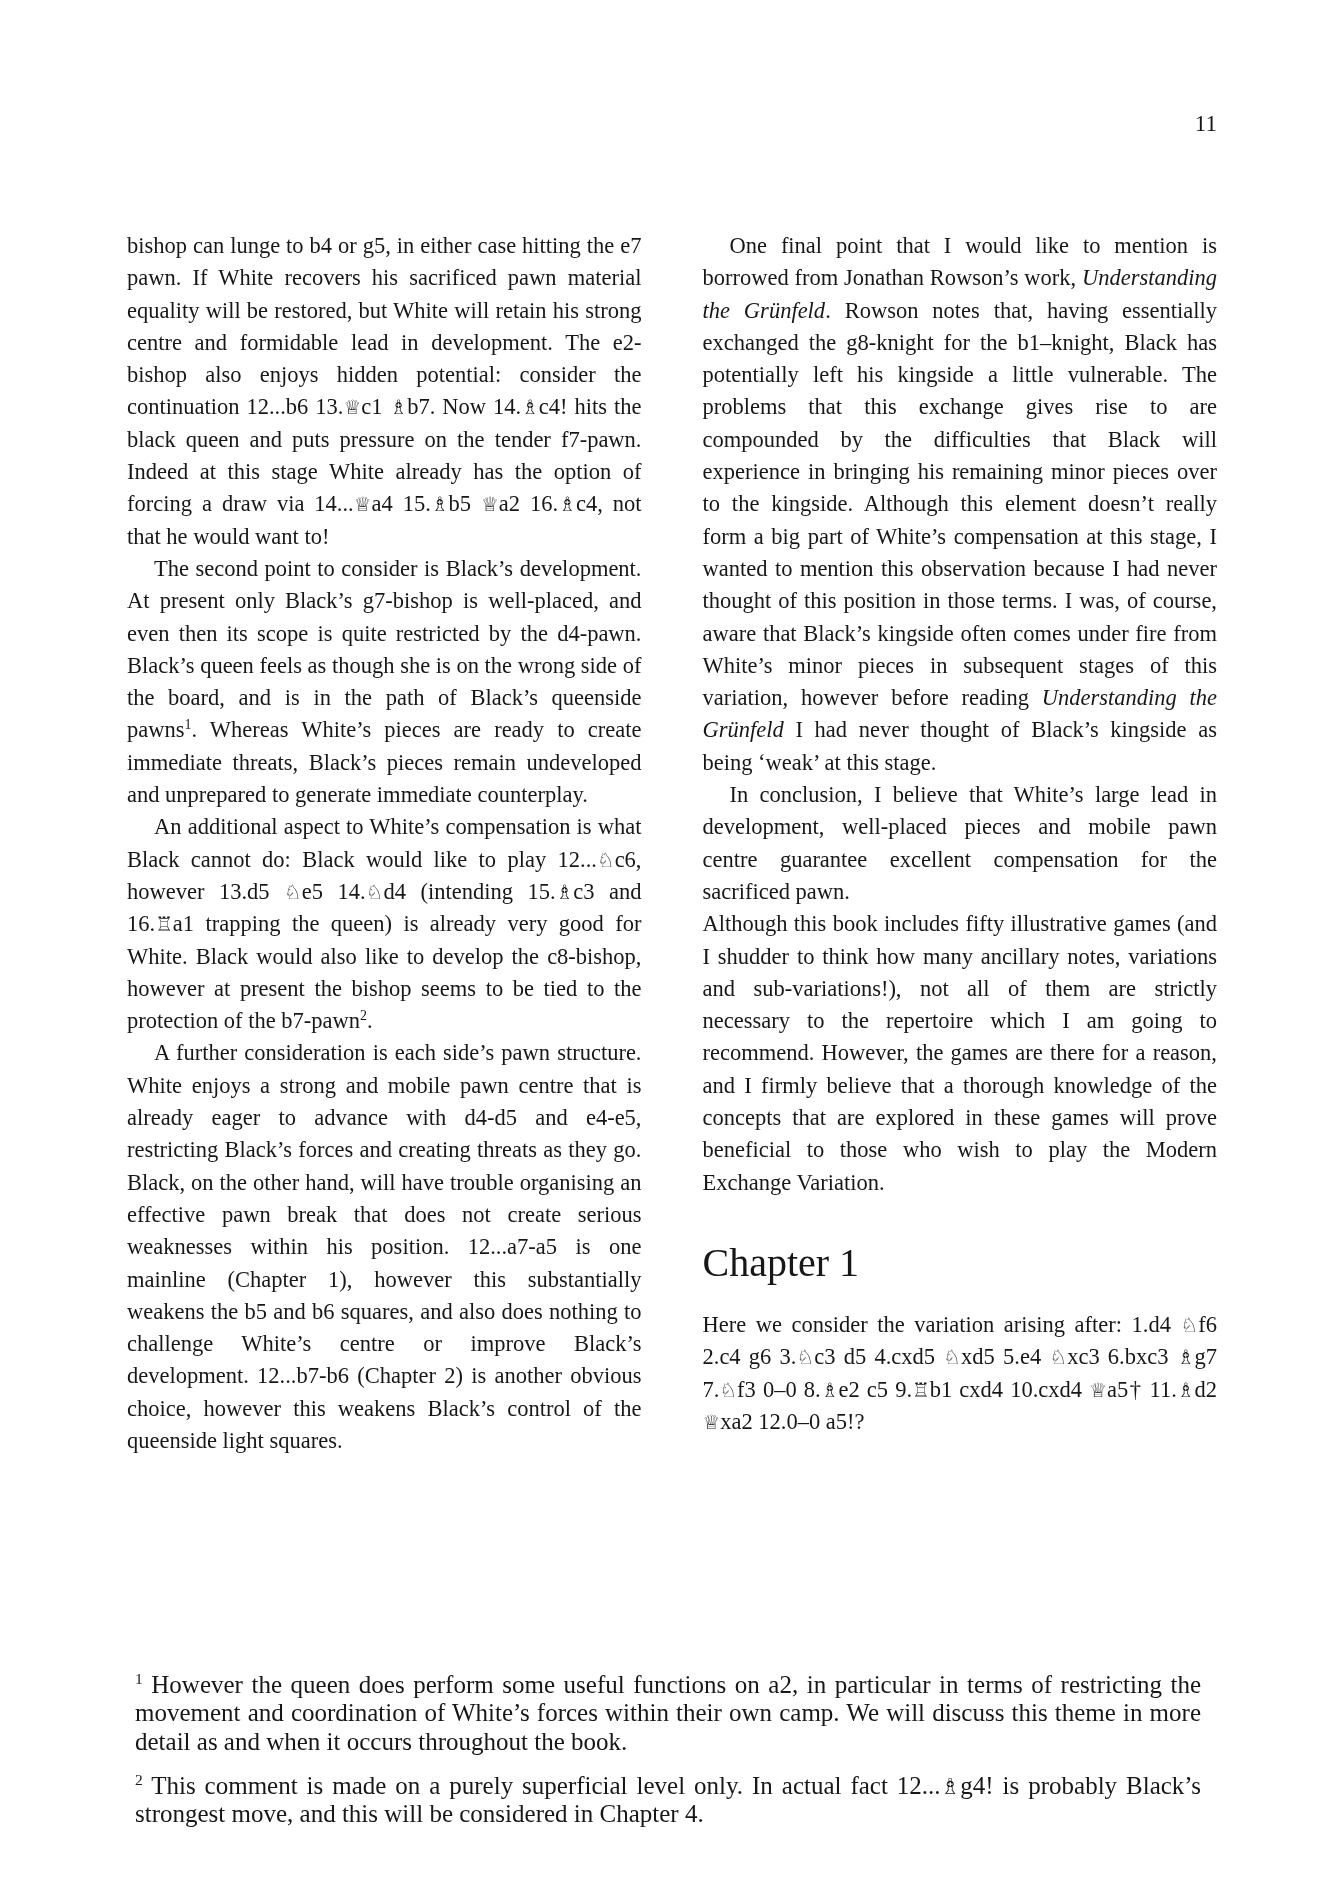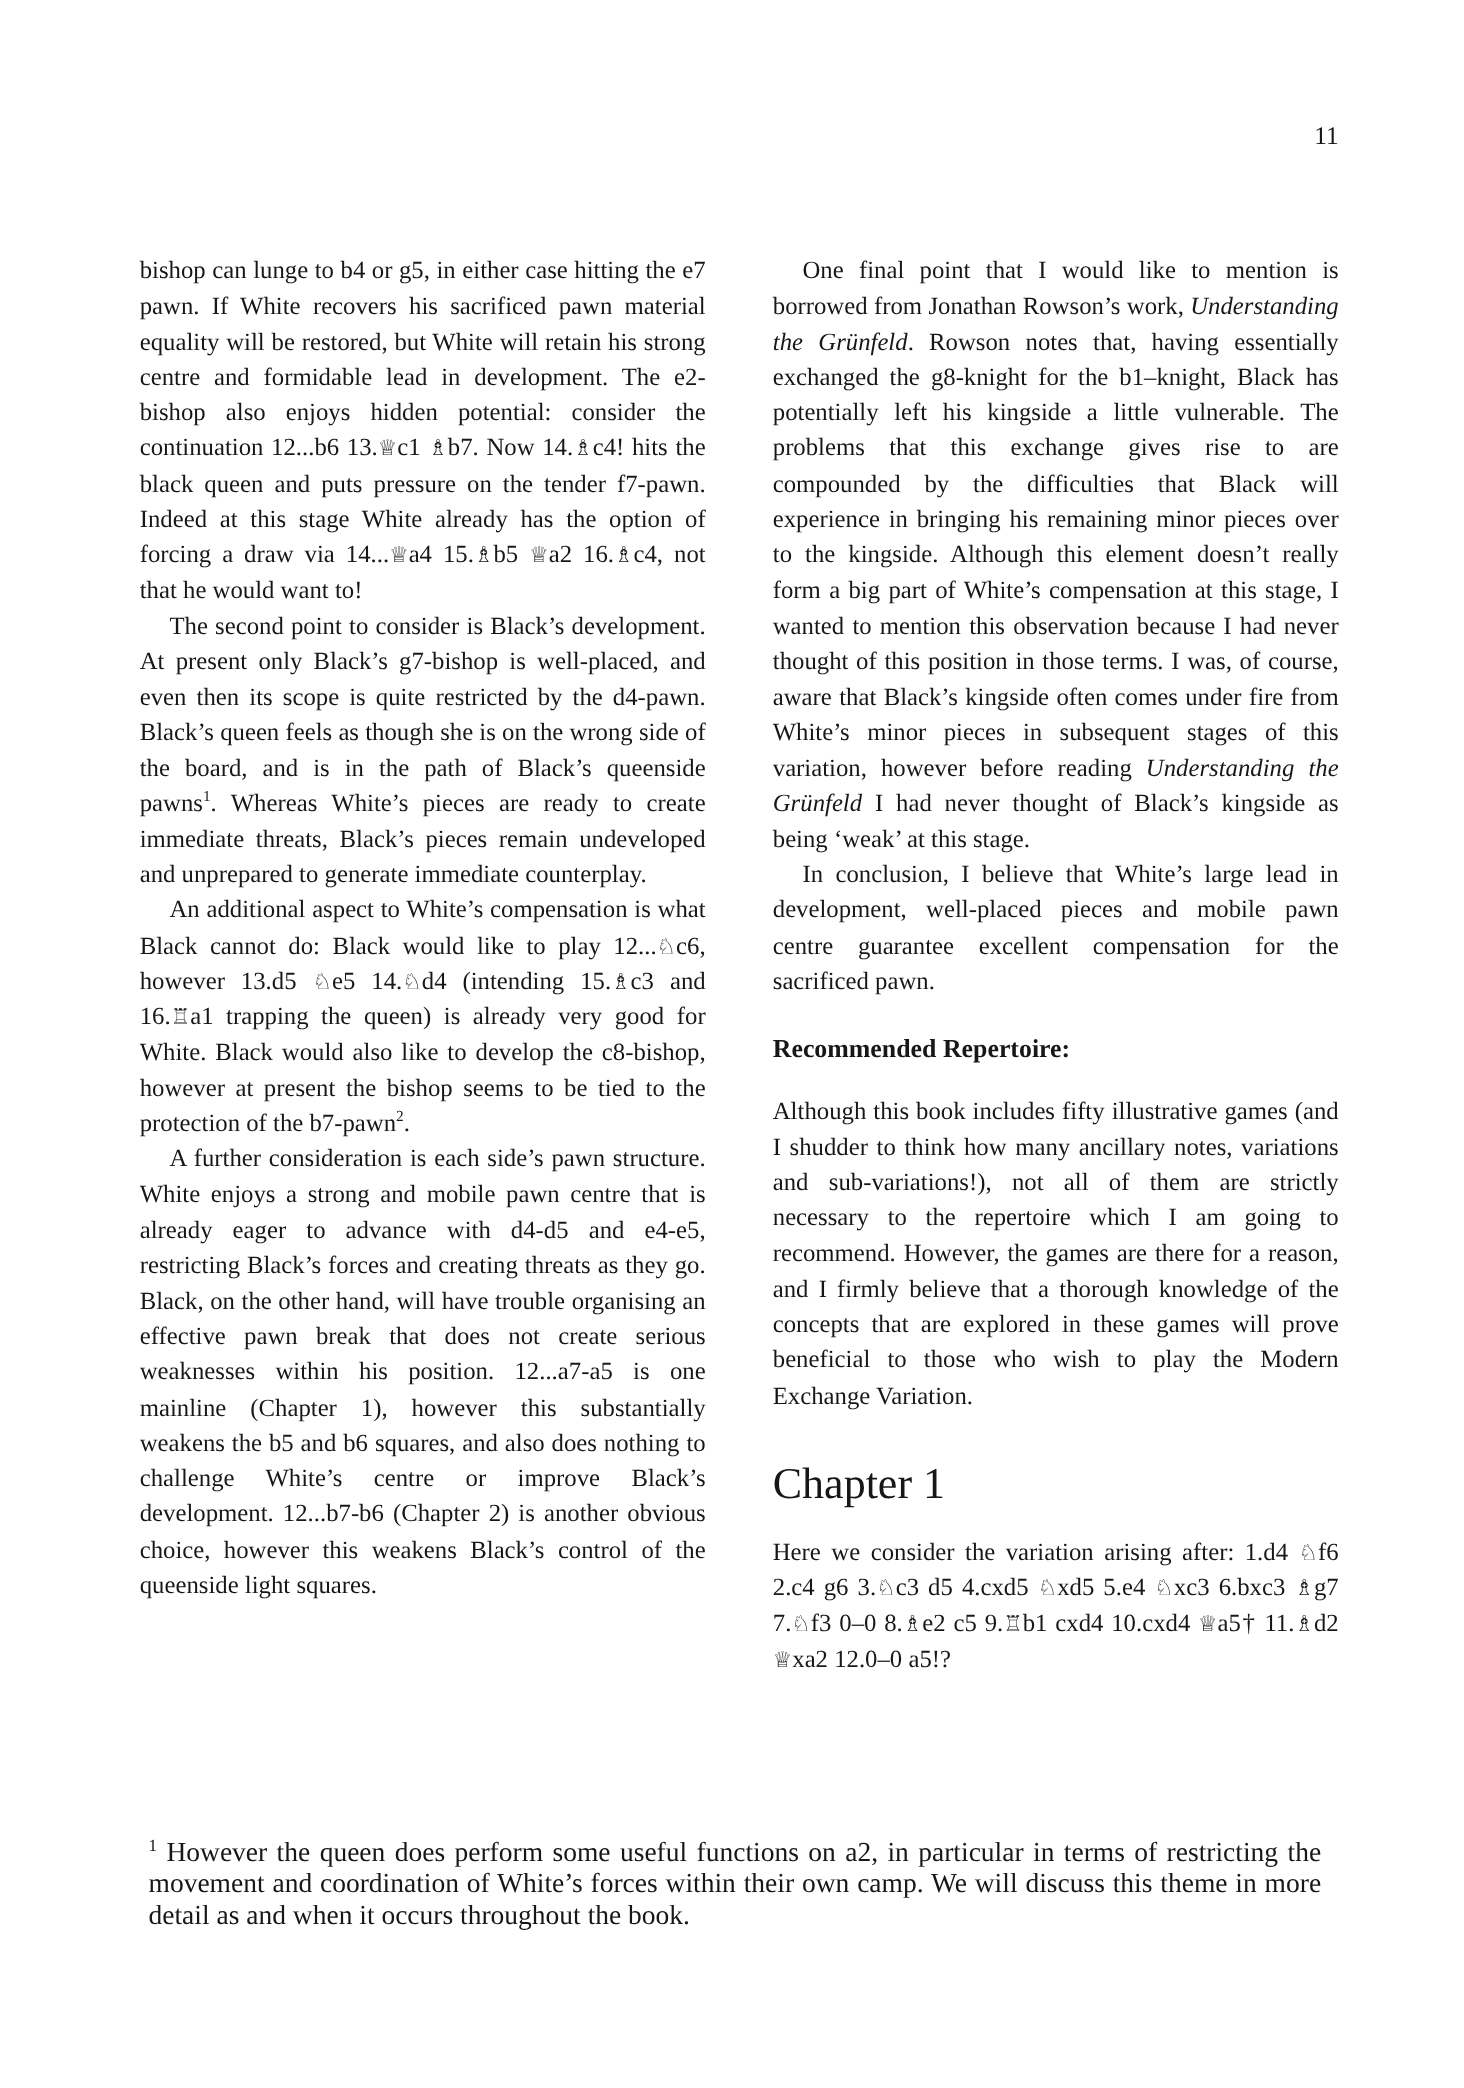--- a/index.html
+++ b/index.html
@@ -93,25 +93,25 @@
     <div class="col">
       <p>bishop can lunge to b4 or g5, in either case hitting the e7 pawn. If White recovers his sacrificed pawn material equality will be restored, but White will retain his strong centre and formidable lead in development. The e2-bishop also enjoys hidden potential: consider the continuation 12...b6 13.<span class="fig">♕</span>c1 <span class="fig">♗</span>b7. Now 14.<span class="fig">♗</span>c4! hits the black queen and puts pressure on the tender f7-pawn. Indeed at this stage White already has the option of forcing a draw via 14...<span class="fig">♕</span>a4 15.<span class="fig">♗</span>b5 <span class="fig">♕</span>a2 16.<span class="fig">♗</span>c4, not that he would want to!</p>
       <p class="indent">The second point to consider is Black’s development. At present only Black’s g7-bishop is well-placed, and even then its scope is quite restricted by the d4-pawn. Black’s queen feels as though she is on the wrong side of the board, and is in the path of Black’s queenside pawns<sup>1</sup>. Whereas White’s pieces are ready to create immediate threats, Black’s pieces remain undeveloped and unprepared to generate immediate counterplay.</p>
       <p class="indent">An additional aspect to White’s compensation is what Black cannot do: Black would like to play 12...<span class="fig">♘</span>c6, however 13.d5 <span class="fig">♘</span>e5 14.<span class="fig">♘</span>d4 (intending 15.<span class="fig">♗</span>c3 and 16.<span class="fig">♖</span>a1 trapping the queen) is already very good for White. Black would also like to develop the c8-bishop, however at present the bishop seems to be tied to the protection of the b7-pawn<sup>2</sup>.</p>
       <p class="indent">A further consideration is each side’s pawn structure. White enjoys a strong and mobile pawn centre that is already eager to advance with d4-d5 and e4-e5, restricting Black’s forces and creating threats as they go. Black, on the other hand, will have trouble organising an effective pawn break that does not create serious weaknesses within his position. 12...a7-a5 is one mainline (Chapter 1), however this substantially weakens the b5 and b6 squares, and also does nothing to challenge White’s centre or improve Black’s development. 12...b7-b6 (Chapter 2) is another obvious choice, however this weakens Black’s control of the queenside light squares.</p>
     </div>
 
     <div class="col">
       <p class="indent">One final point that I would like to mention is borrowed from Jonathan Rowson’s work, <i>Understanding the Grünfeld</i>. Rowson notes that, having essentially exchanged the g8-knight for the b1–knight, Black has potentially left his kingside a little vulnerable. The problems that this exchange gives rise to are compounded by the difficulties that Black will experience in bringing his remaining minor pieces over to the kingside. Although this element doesn’t really form a big part of White’s compensation at this stage, I wanted to mention this observation because I had never thought of this position in those terms. I was, of course, aware that Black’s kingside often comes under fire from White’s minor pieces in subsequent stages of this variation, however before reading <i>Understanding the Grünfeld</i> I had never thought of Black’s kingside as being ‘weak’ at this stage.</p>
       <p class="indent">In conclusion, I believe that White’s large lead in development, well-placed pieces and mobile pawn centre guarantee excellent compensation for the sacrificed pawn.</p>
-      <h3 class="section-heading">Recommended Repertoire:</h3>
       <p>Although this book includes fifty illustrative games (and I shudder to think how many ancillary notes, variations and sub-variations!), not all of them are strictly necessary to the repertoire which I am going to recommend. However, the games are there for a reason, and I firmly believe that a thorough knowledge of the concepts that are explored in these games will prove beneficial to those who wish to play the Modern Exchange Variation.</p>
       <h2 class="chapter-heading">Chapter 1</h2>
       <p>Here we consider the variation arising after: 1.d4 <span class="fig">♘</span>f6 2.c4 g6 3.<span class="fig">♘</span>c3 d5 4.cxd5 <span class="fig">♘</span>xd5 5.e4 <span class="fig">♘</span>xc3 6.bxc3 <span class="fig">♗</span>g7 7.<span class="fig">♘</span>f3 0–0 8.<span class="fig">♗</span>e2 c5 9.<span class="fig">♖</span>b1 cxd4 10.cxd4 <span class="fig">♕</span>a5† 11.<span class="fig">♗</span>d2 <span class="fig">♕</span>xa2 12.0–0 a5!?</p>
     </div>
 
   </div>
 
   <div class="footnotes">
     <p><sup>1</sup> However the queen does perform some useful functions on a2, in particular in terms of restricting the movement and coordination of White’s forces within their own camp. We will discuss this theme in more detail as and when it occurs throughout the book.</p>
+    <p><sup>2</sup> This comment is made on a purely superficial level only. In actual fact 12...<span class="fig">♗</span>g4! is probably Black’s strongest move, and this will be considered in Chapter 4.</p>
   </div>
 
 </div>
 
 </body></html>

